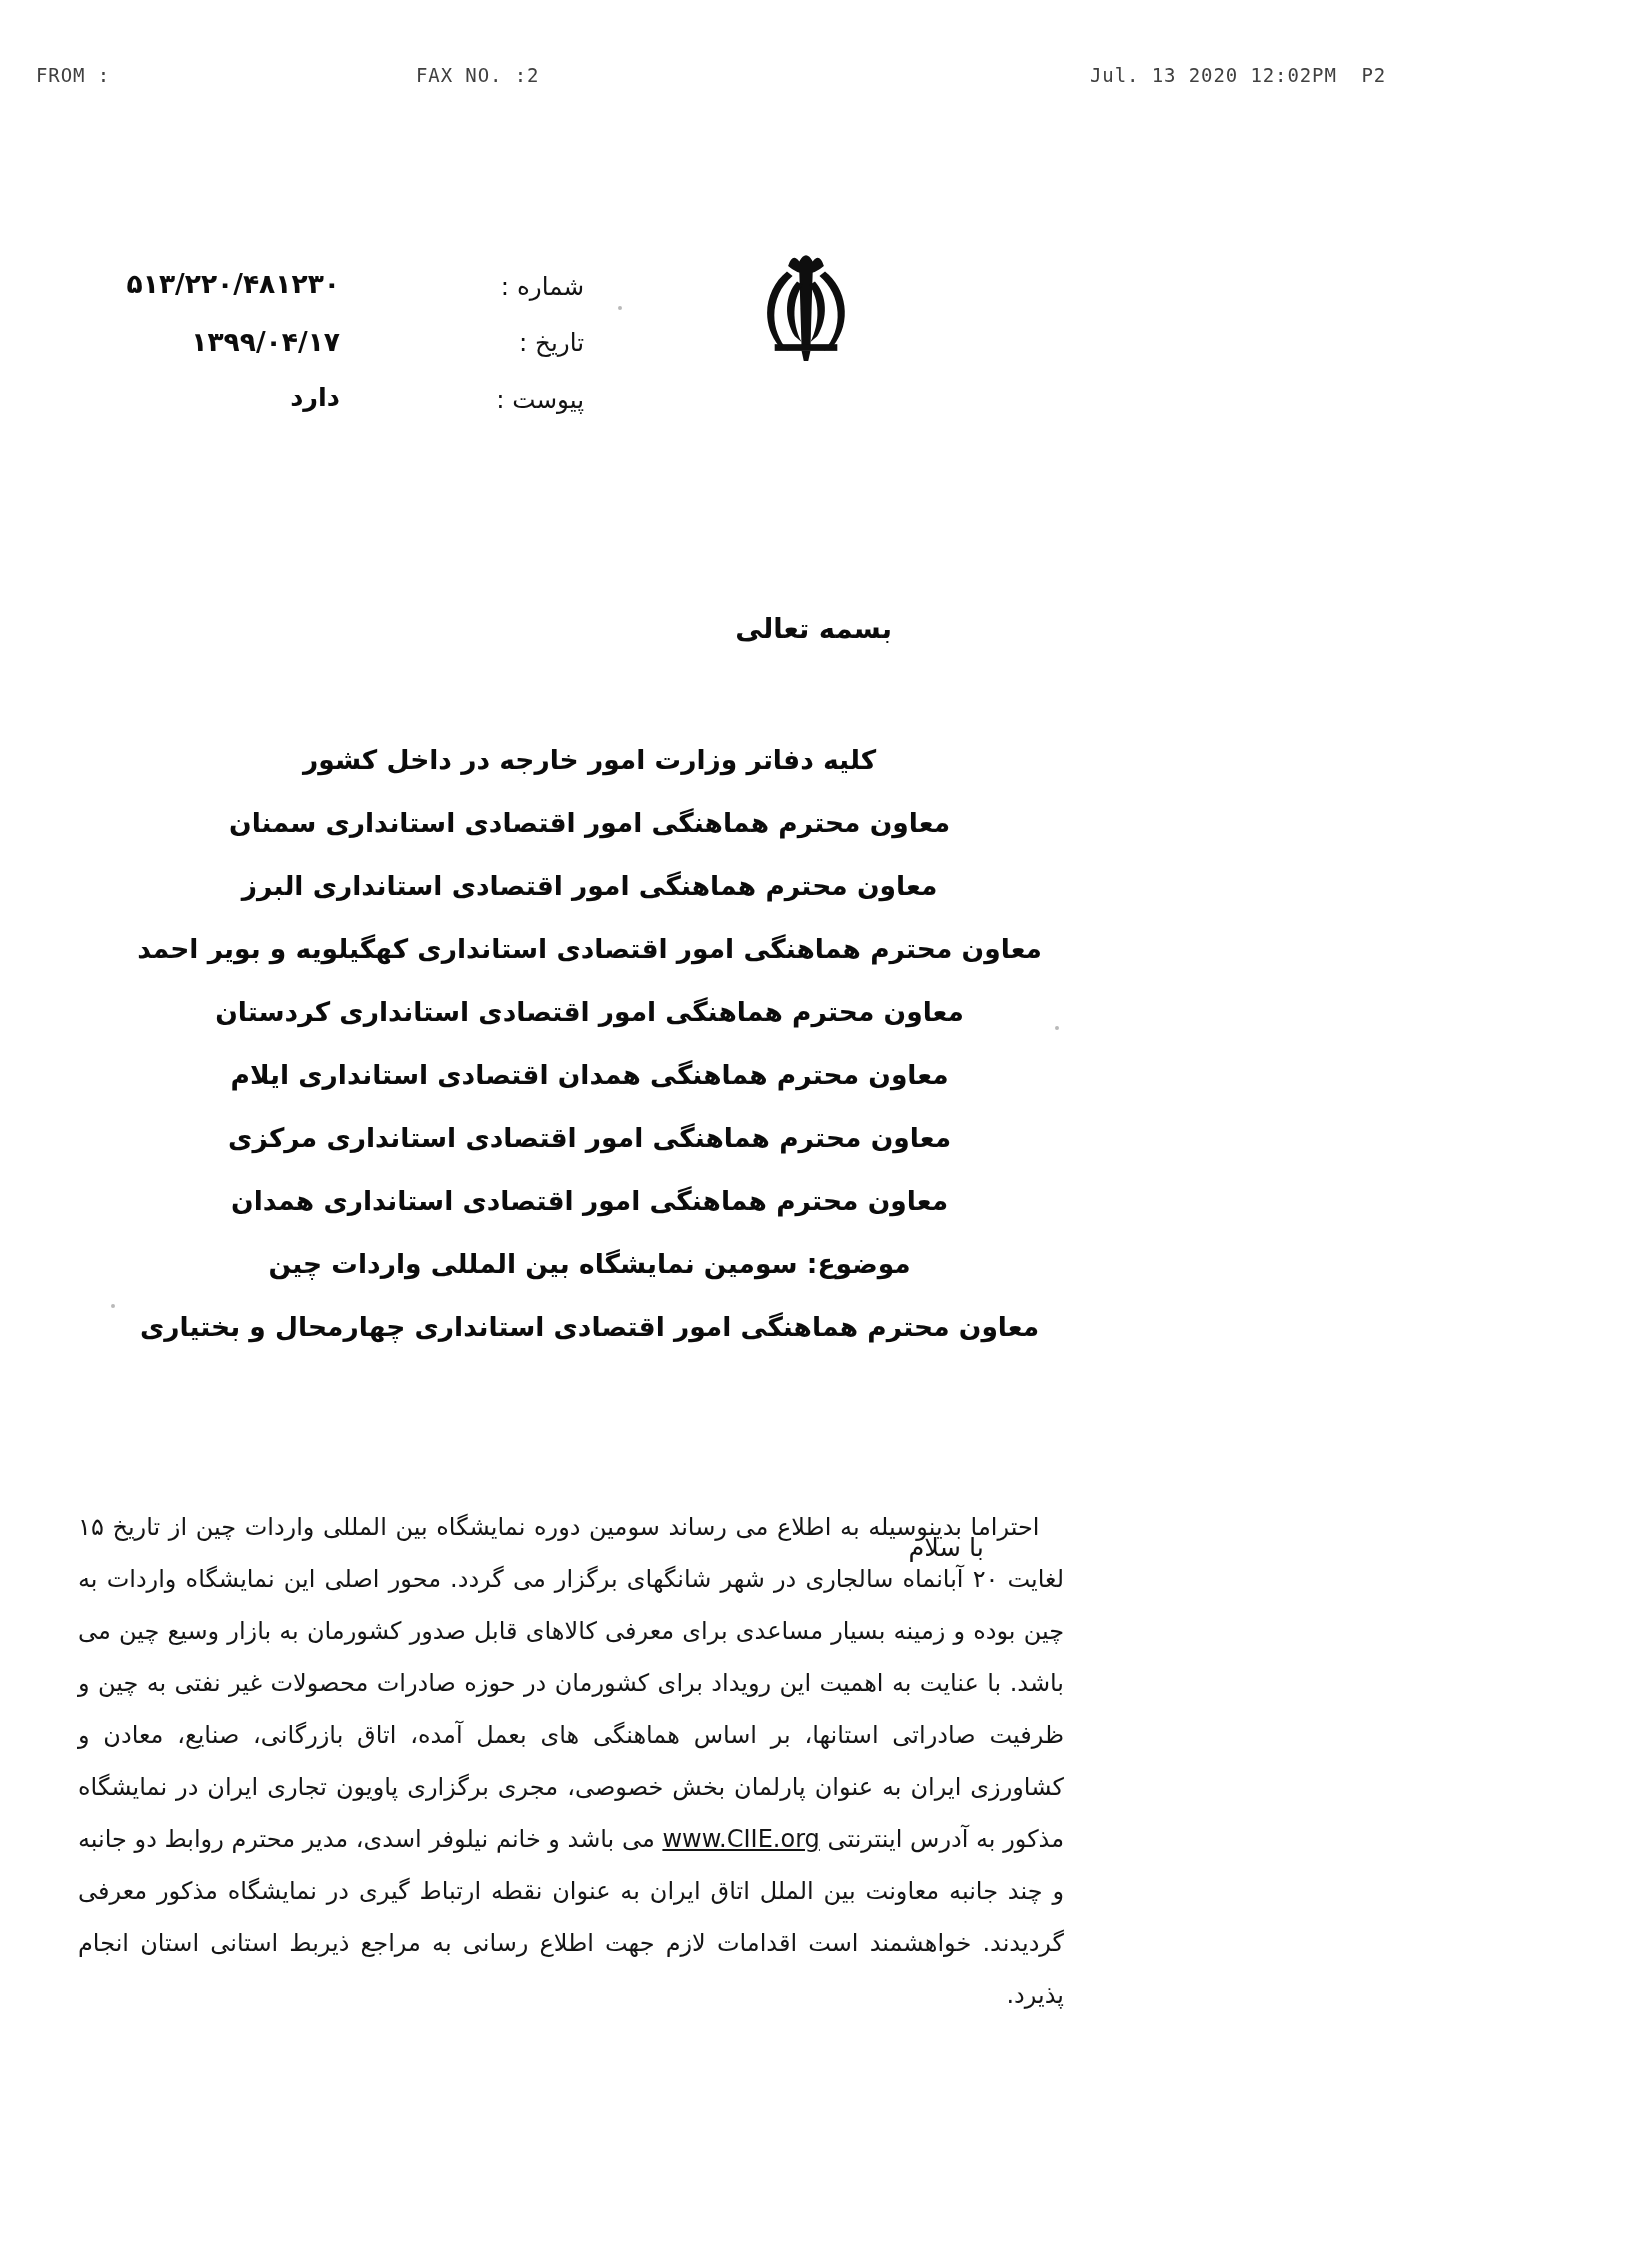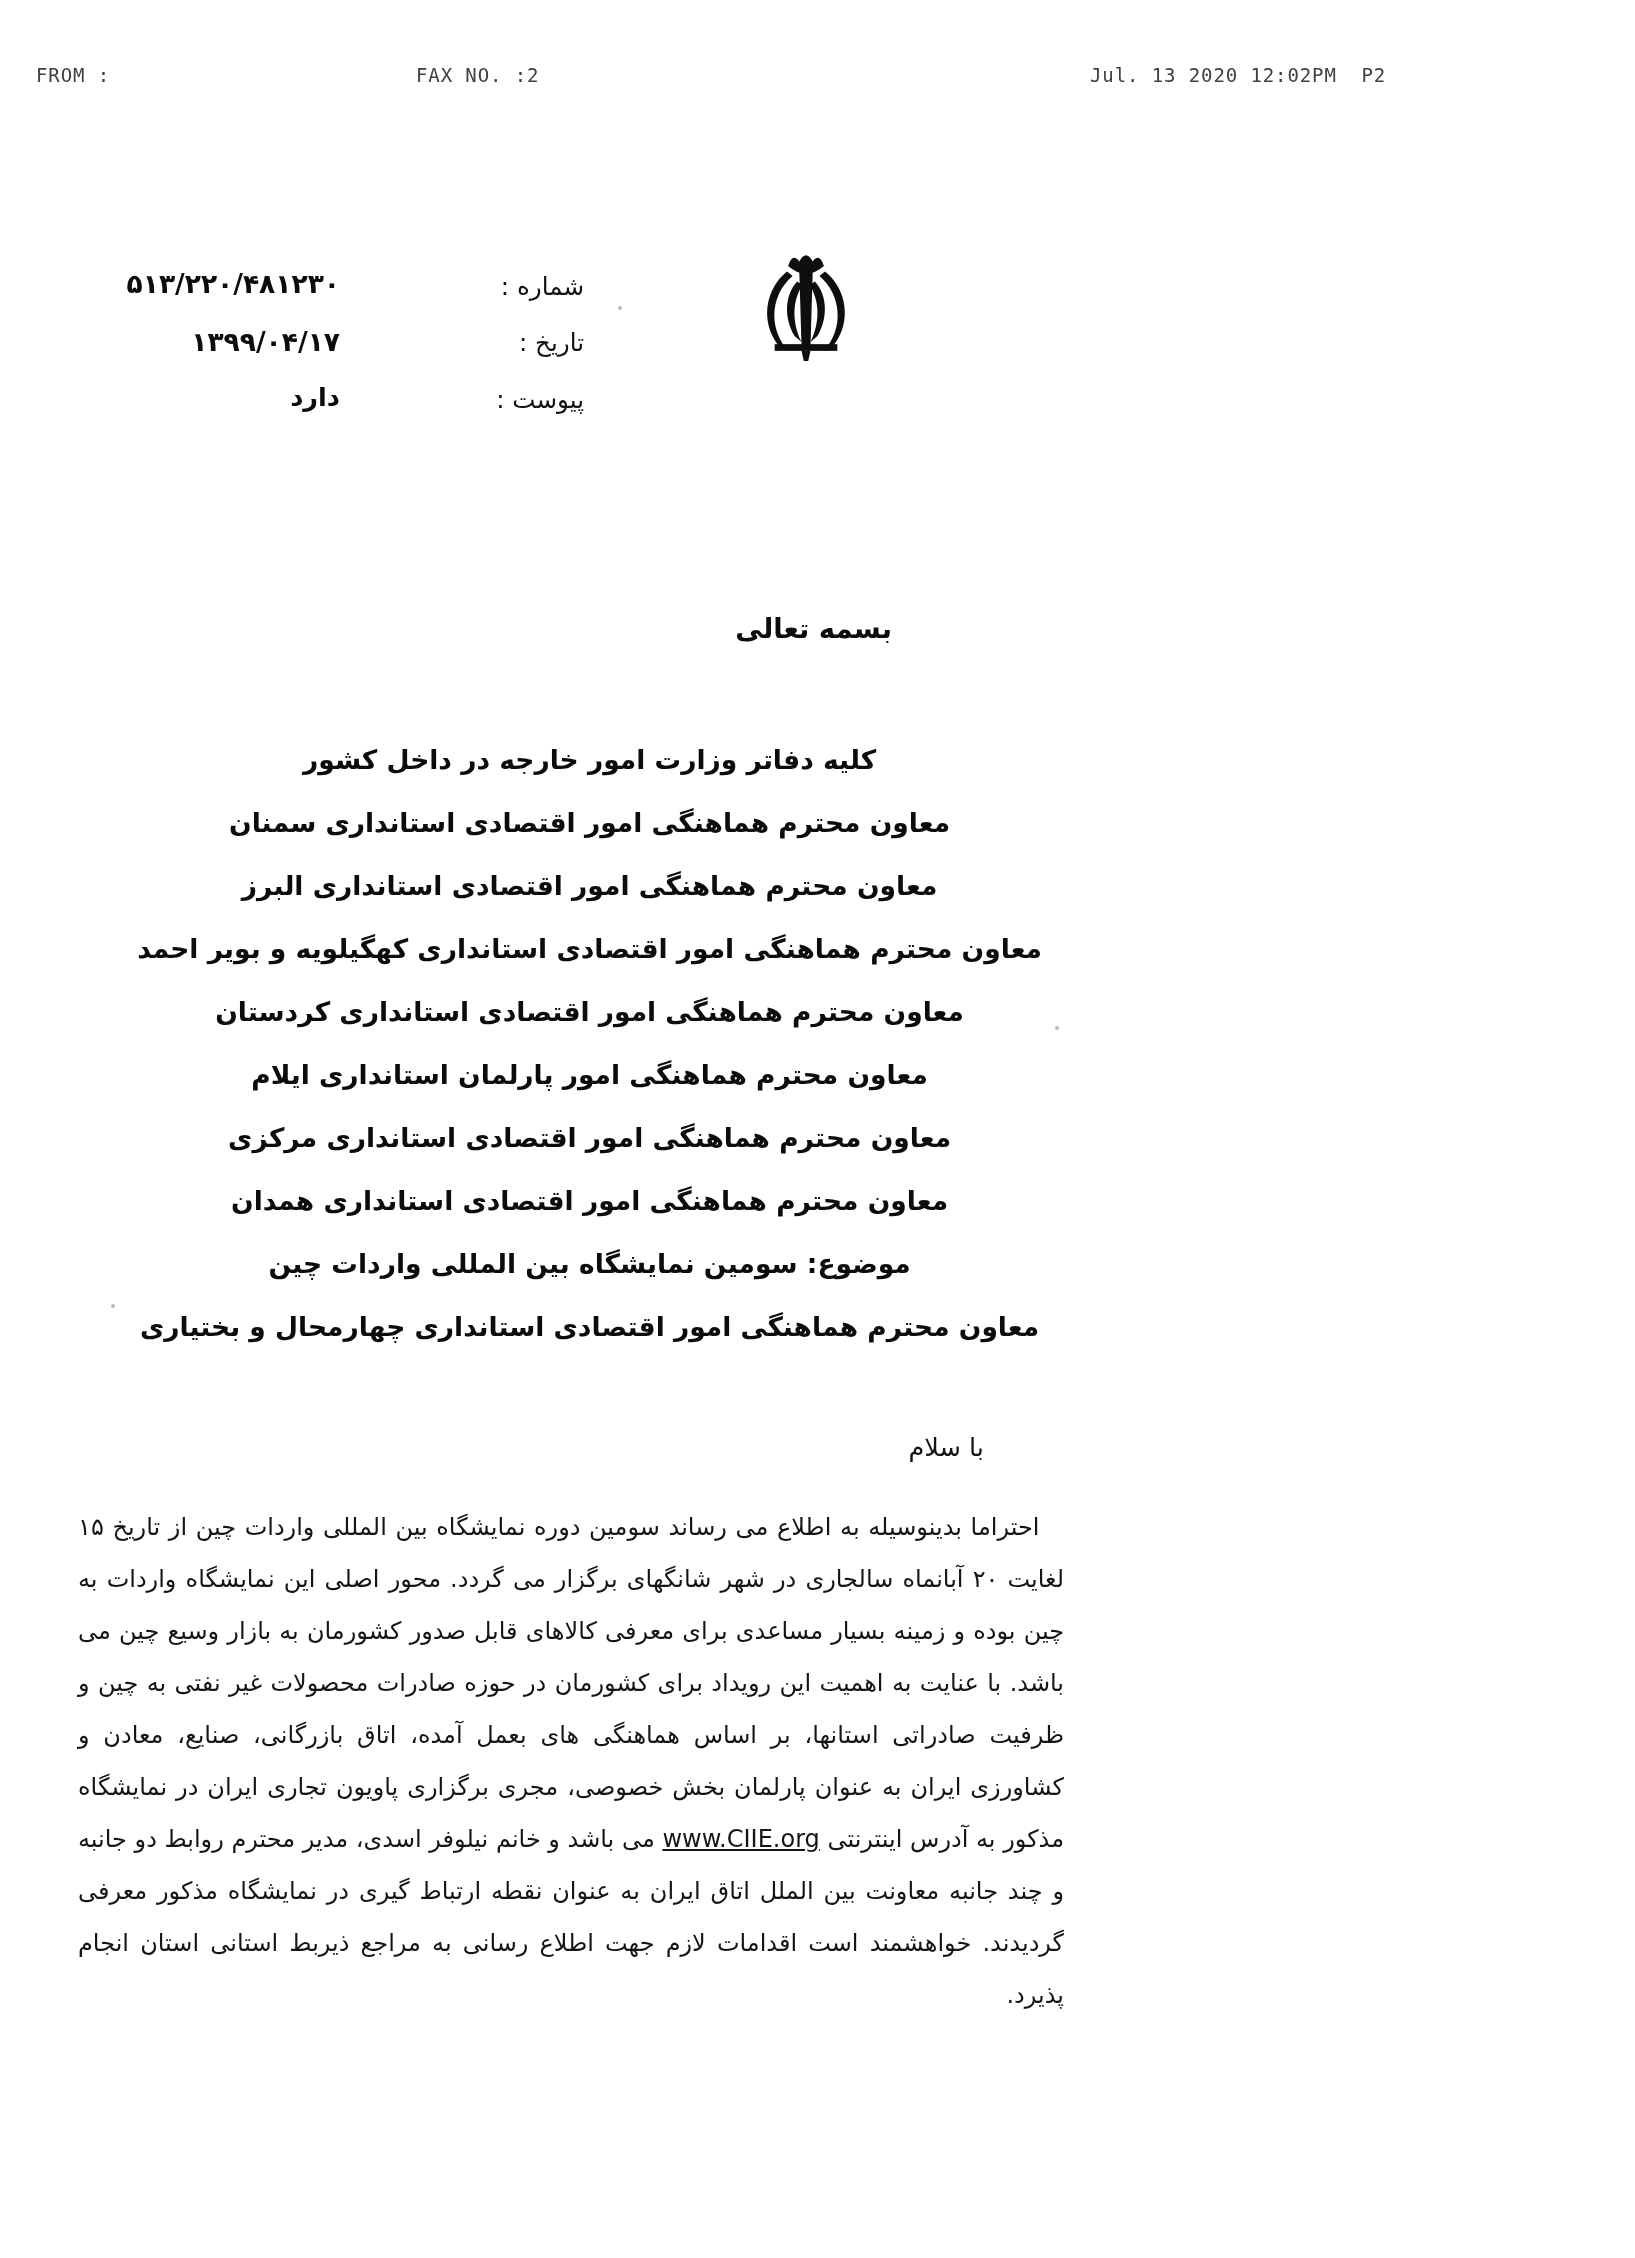--- a/index.html
+++ b/index.html
@@ -80,21 +80,21 @@
       height: 63px;
       font-size: 26.5px;
       font-weight: bold;
       line-height: 38px;
       white-space: nowrap;
       color: #0c0c0c;
     }
 
     .salutation {
       position: absolute;
-      top: 1432px;
+      top: 1532px;
       right: 651px;
       font-size: 25.6px;
       direction: rtl;
       white-space: nowrap;
       color: #141414;
     }
 
     .body-para {
       position: absolute;
       top: 1501px;
@@ -166,21 +166,21 @@
   <span class="lh-value val-attach">دارد</span>
 
   <div class="besmele">بسمه تعالی</div>
 
   <div class="recipients">
     <div class="rcpt-line">کلیه دفاتر وزارت امور خارجه در داخل کشور</div>
     <div class="rcpt-line">معاون محترم هماهنگی امور اقتصادی استانداری سمنان</div>
     <div class="rcpt-line">معاون محترم هماهنگی امور اقتصادی استانداری البرز</div>
     <div class="rcpt-line">معاون محترم هماهنگی امور اقتصادی استانداری کهگیلویه و بویر احمد</div>
     <div class="rcpt-line">معاون محترم هماهنگی امور اقتصادی استانداری کردستان</div>
-    <div class="rcpt-line">معاون محترم هماهنگی امور پارلمان استانداری ایلام</div>
+    <div class="rcpt-line">معاون محترم هماهنگی همدان اقتصادی استانداری ایلام</div>
     <div class="rcpt-line">معاون محترم هماهنگی امور اقتصادی استانداری مرکزی</div>
     <div class="rcpt-line">معاون محترم هماهنگی امور اقتصادی استانداری همدان</div>
     <div class="rcpt-line">موضوع: سومین نمایشگاه بین المللی واردات چین</div>
     <div class="rcpt-line">معاون محترم هماهنگی امور اقتصادی استانداری چهارمحال و بختیاری</div>
   </div>
 
   <div class="salutation">با سلام</div>
 
   <p class="body-para"><span>احتراما بدینوسیله به اطلاع می رساند سومین دوره نمایشگاه بین المللی واردات چین از تاریخ ۱۵ لغایت ۲۰ آبانماه سالجاری در شهر شانگهای برگزار می گردد. محور اصلی این نمایشگاه واردات به چین بوده و زمینه بسیار مساعدی برای معرفی کالاهای قابل صدور کشورمان به بازار وسیع چین می باشد. با عنایت به اهمیت این رویداد برای کشورمان در حوزه صادرات محصولات غیر نفتی به چین و ظرفیت صادراتی استانها، بر اساس هماهنگی های بعمل آمده، اتاق بازرگانی، صنایع، معادن و کشاورزی ایران به عنوان پارلمان بخش خصوصی، مجری برگزاری پاویون تجاری ایران در نمایشگاه مذکور به آدرس اینترنتی </span><span class="url">www.CIIE.org</span><span> می باشد و خانم نیلوفر اسدی، مدیر محترم روابط دو جانبه و چند جانبه معاونت بین الملل اتاق ایران به عنوان نقطه ارتباط گیری در نمایشگاه مذکور معرفی گردیدند. خواهشمند است اقدامات لازم جهت اطلاع رسانی به مراجع ذیربط استانی استان انجام پذیرد.</span></p>
 

